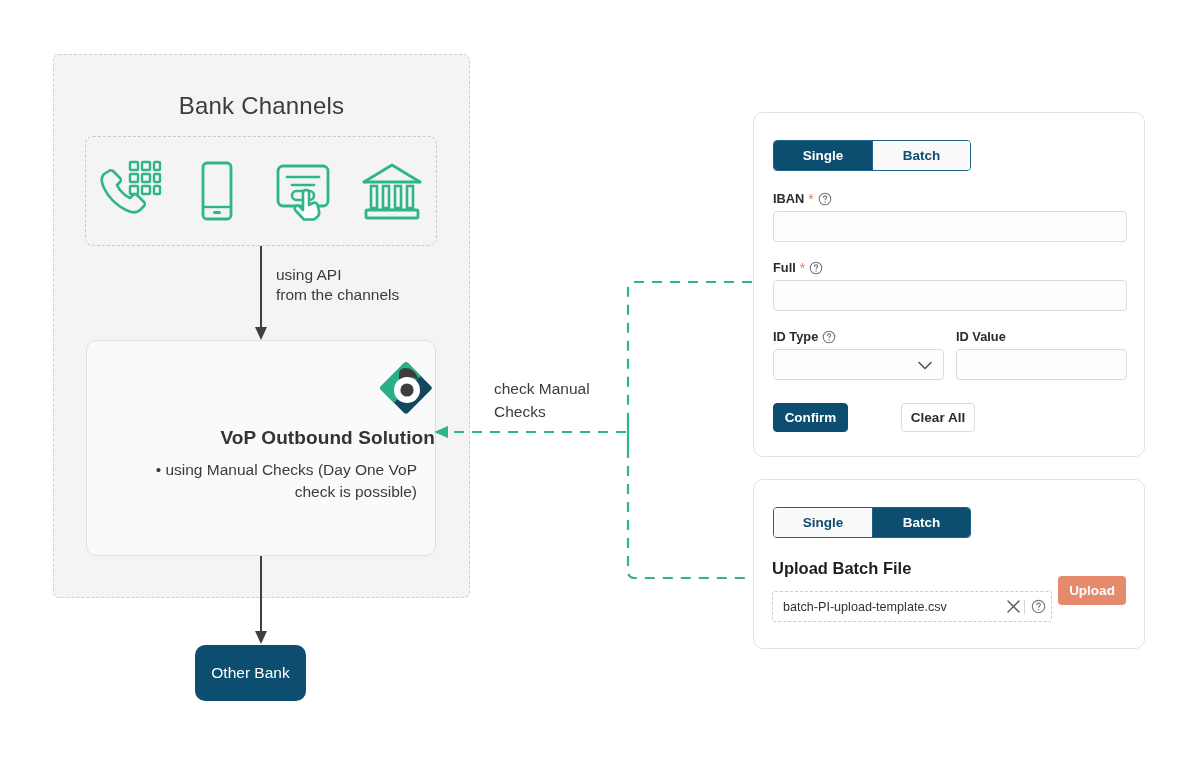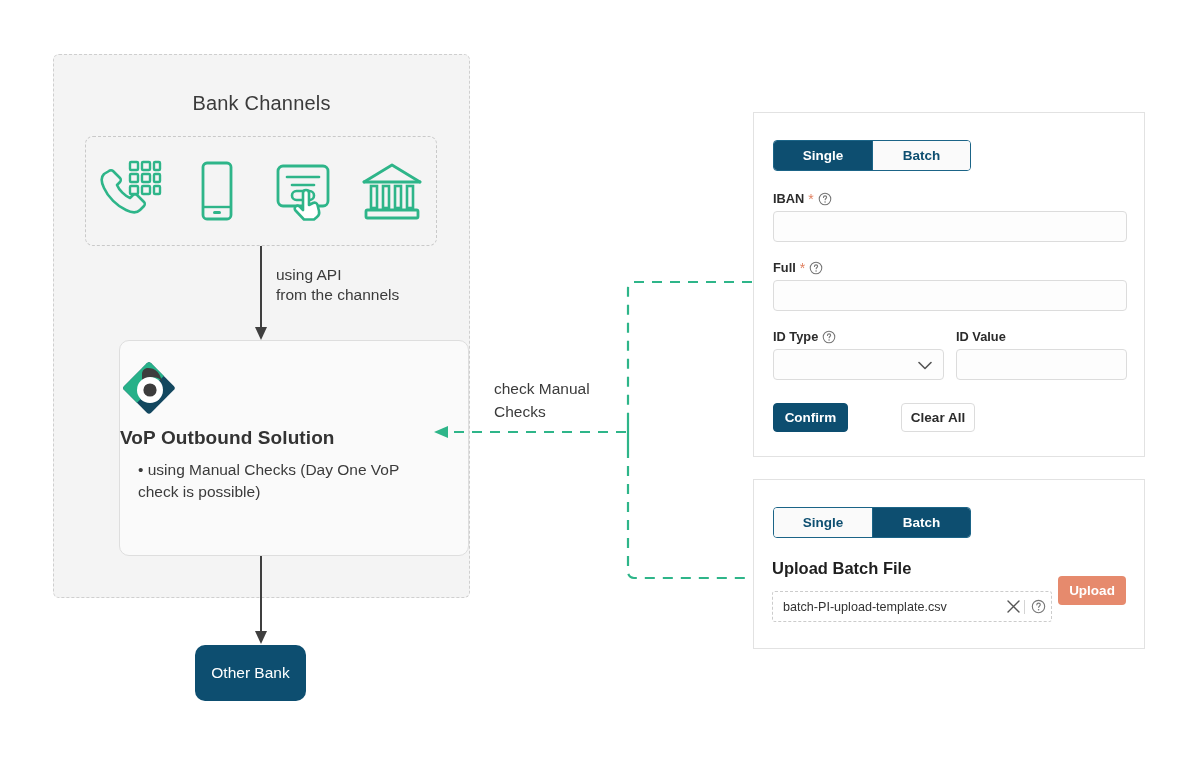--- a/index.html
+++ b/index.html
@@ -30,21 +30,21 @@
     border: 1.5px dashed #cfcfcf;
     border-radius: 6px;
     box-sizing: border-box;
   }
   #bank-channels-title {
     position: absolute;
     left: 53px;
     top: 92px;
     width: 417px;
     text-align: center;
-    font-size: 20px;
+    font-size: 24px;
     color: #3b3b3b;
     letter-spacing: .2px;
   }
   #channel-icons-box {
     position: absolute;
     left: 85px;
     top: 136px;
     width: 352px;
     height: 110px;
     border: 1.5px dashed #c9c9c9;
@@ -76,22 +76,21 @@
   #vop-card {
     position: absolute;
     left: 86px;
     top: 340px;
     width: 350px;
     height: 216px;
     background: #fafafa;
     border: 1px solid #dedede;
     border-radius: 10px;
     box-sizing: border-box;
-    text-align: left;
-    margin-left: 33px;
+    text-align: right;
   }
   #vop-logo { margin-top: 18px; }
   #vop-title {
     margin-top: 6px;
     font-size: 19px;
     font-weight: bold;
     color: #333333;
     letter-spacing: .1px;
   }
   #vop-bullets {
@@ -140,21 +139,21 @@
     font-size: 15.5px;
     line-height: 23px;
     color: #3b3b3b;
   }
 
   
   .panel {
     position: absolute;
     background: #ffffff;
     border: 1px solid #e2e2e2;
-    border-radius: 0;
+    border-radius: 10px;
     box-sizing: border-box;
     padding-left: 16px;
   }
   #single-panel { left: 753px; top: 112px; width: 392px; height: 345px; }
   #batch-panel  { left: 753px; top: 479px; width: 392px; height: 170px; }
 
   .toggle {
     position: absolute;
     top: 27px;
     left: 19px;

